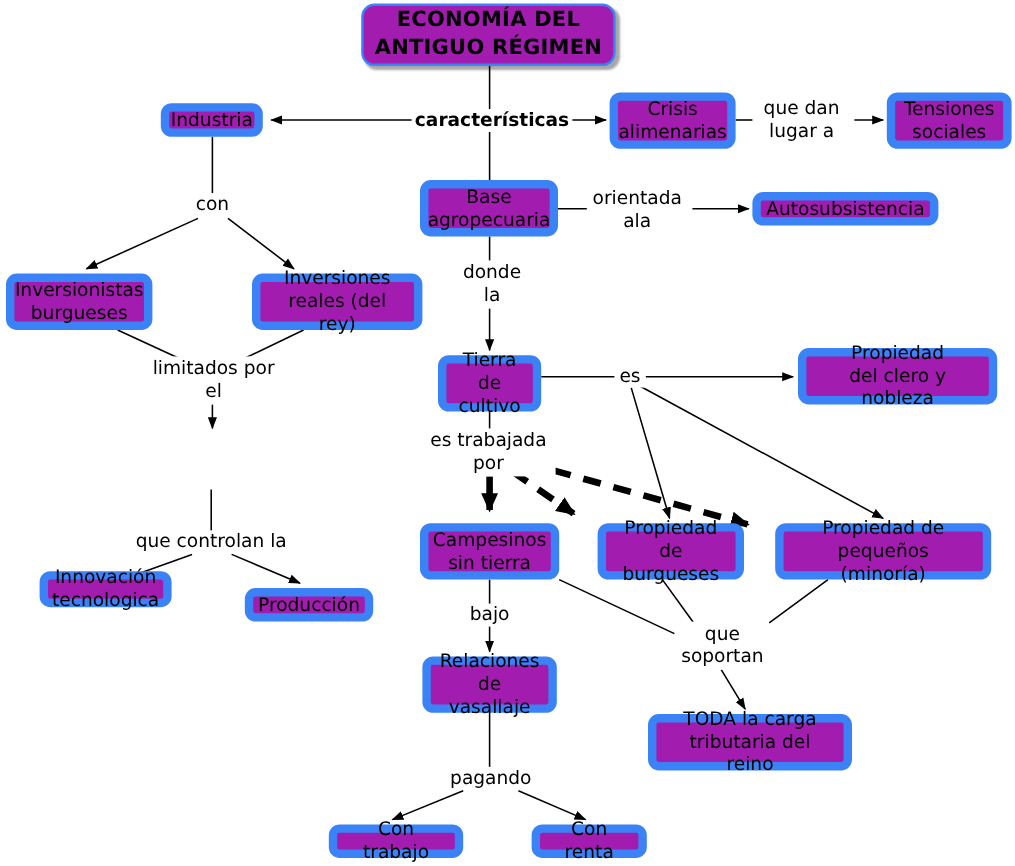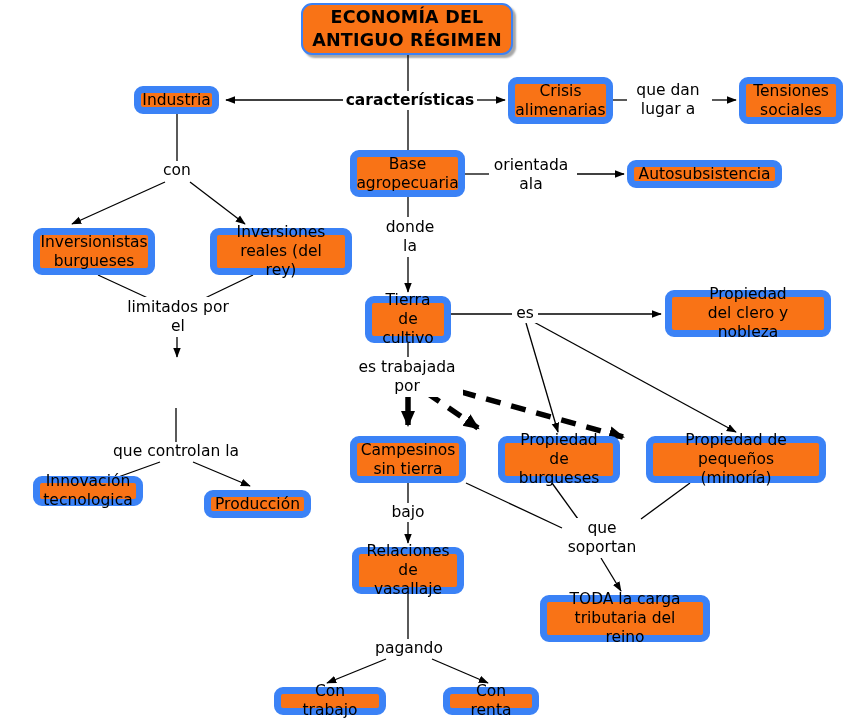--- a/index.html
+++ b/index.html
@@ -22,21 +22,21 @@
     position: absolute;
     left: 0;
     top: 0;
     width: 846px;
     height: 722px;
     pointer-events: none;
   }
   .node {
     position: absolute;
     box-sizing: border-box;
-    background: #f97316;
+    background: #a21caf;
     border: 7px solid #3b82f6;
     border-radius: 9px;
     display: flex;
     align-items: center;
     justify-content: center;
     text-align: center;
     font-size: 15.5px;
     line-height: 19px;
     color: #000000;
     white-space: pre-line;
@@ -164,21 +164,21 @@
   <div class="node title" style="left: 301px; top: 3px; width: 212px; height: 52px;">ECONOMÍA DEL
 ANTIGUO RÉGIMEN</div>
   <div class="node" style="left: 134px; top: 86px; width: 85px; height: 28px;">Industria</div>
   <div class="node" style="left: 508px; top: 77px; width: 105px; height: 47px;">Crisis
 alimenarias</div>
   <div class="node" style="left: 739px; top: 77px; width: 104px; height: 47px;">Tensiones
 sociales</div>
   <div class="node" style="left: 350px; top: 150px; width: 115px; height: 47px;">Base
 agropecuaria</div>
   <div class="node" style="left: 627px; top: 160px; width: 155px; height: 28px;">Autosubsistencia</div>
-  <div class="node" style="left: 5px; top: 228px; width: 122px; height: 47px; margin-left: 28px;">Inversionistas
+  <div class="node" style="left: 5px; top: 228px; width: 122px; height: 47px;">Inversionistas
 burgueses</div>
   <div class="node" style="left: 210px; top: 228px; width: 142px; height: 47px;">Inversiones
 reales (del rey)</div>
   <div class="node" style="left: 365px; top: 296px; width: 86px; height: 47px;">Tierra de
 cultivo</div>
   <div class="node" style="left: 665px; top: 290px; width: 166px; height: 47px;">Propiedad
 del clero y nobleza</div>
   <div class="node" style="left: 350px; top: 436px; width: 116px; height: 47px;">Campesinos
 sin tierra</div>
   <div class="node" style="left: 498px; top: 436px; width: 122px; height: 47px;">Propiedad

